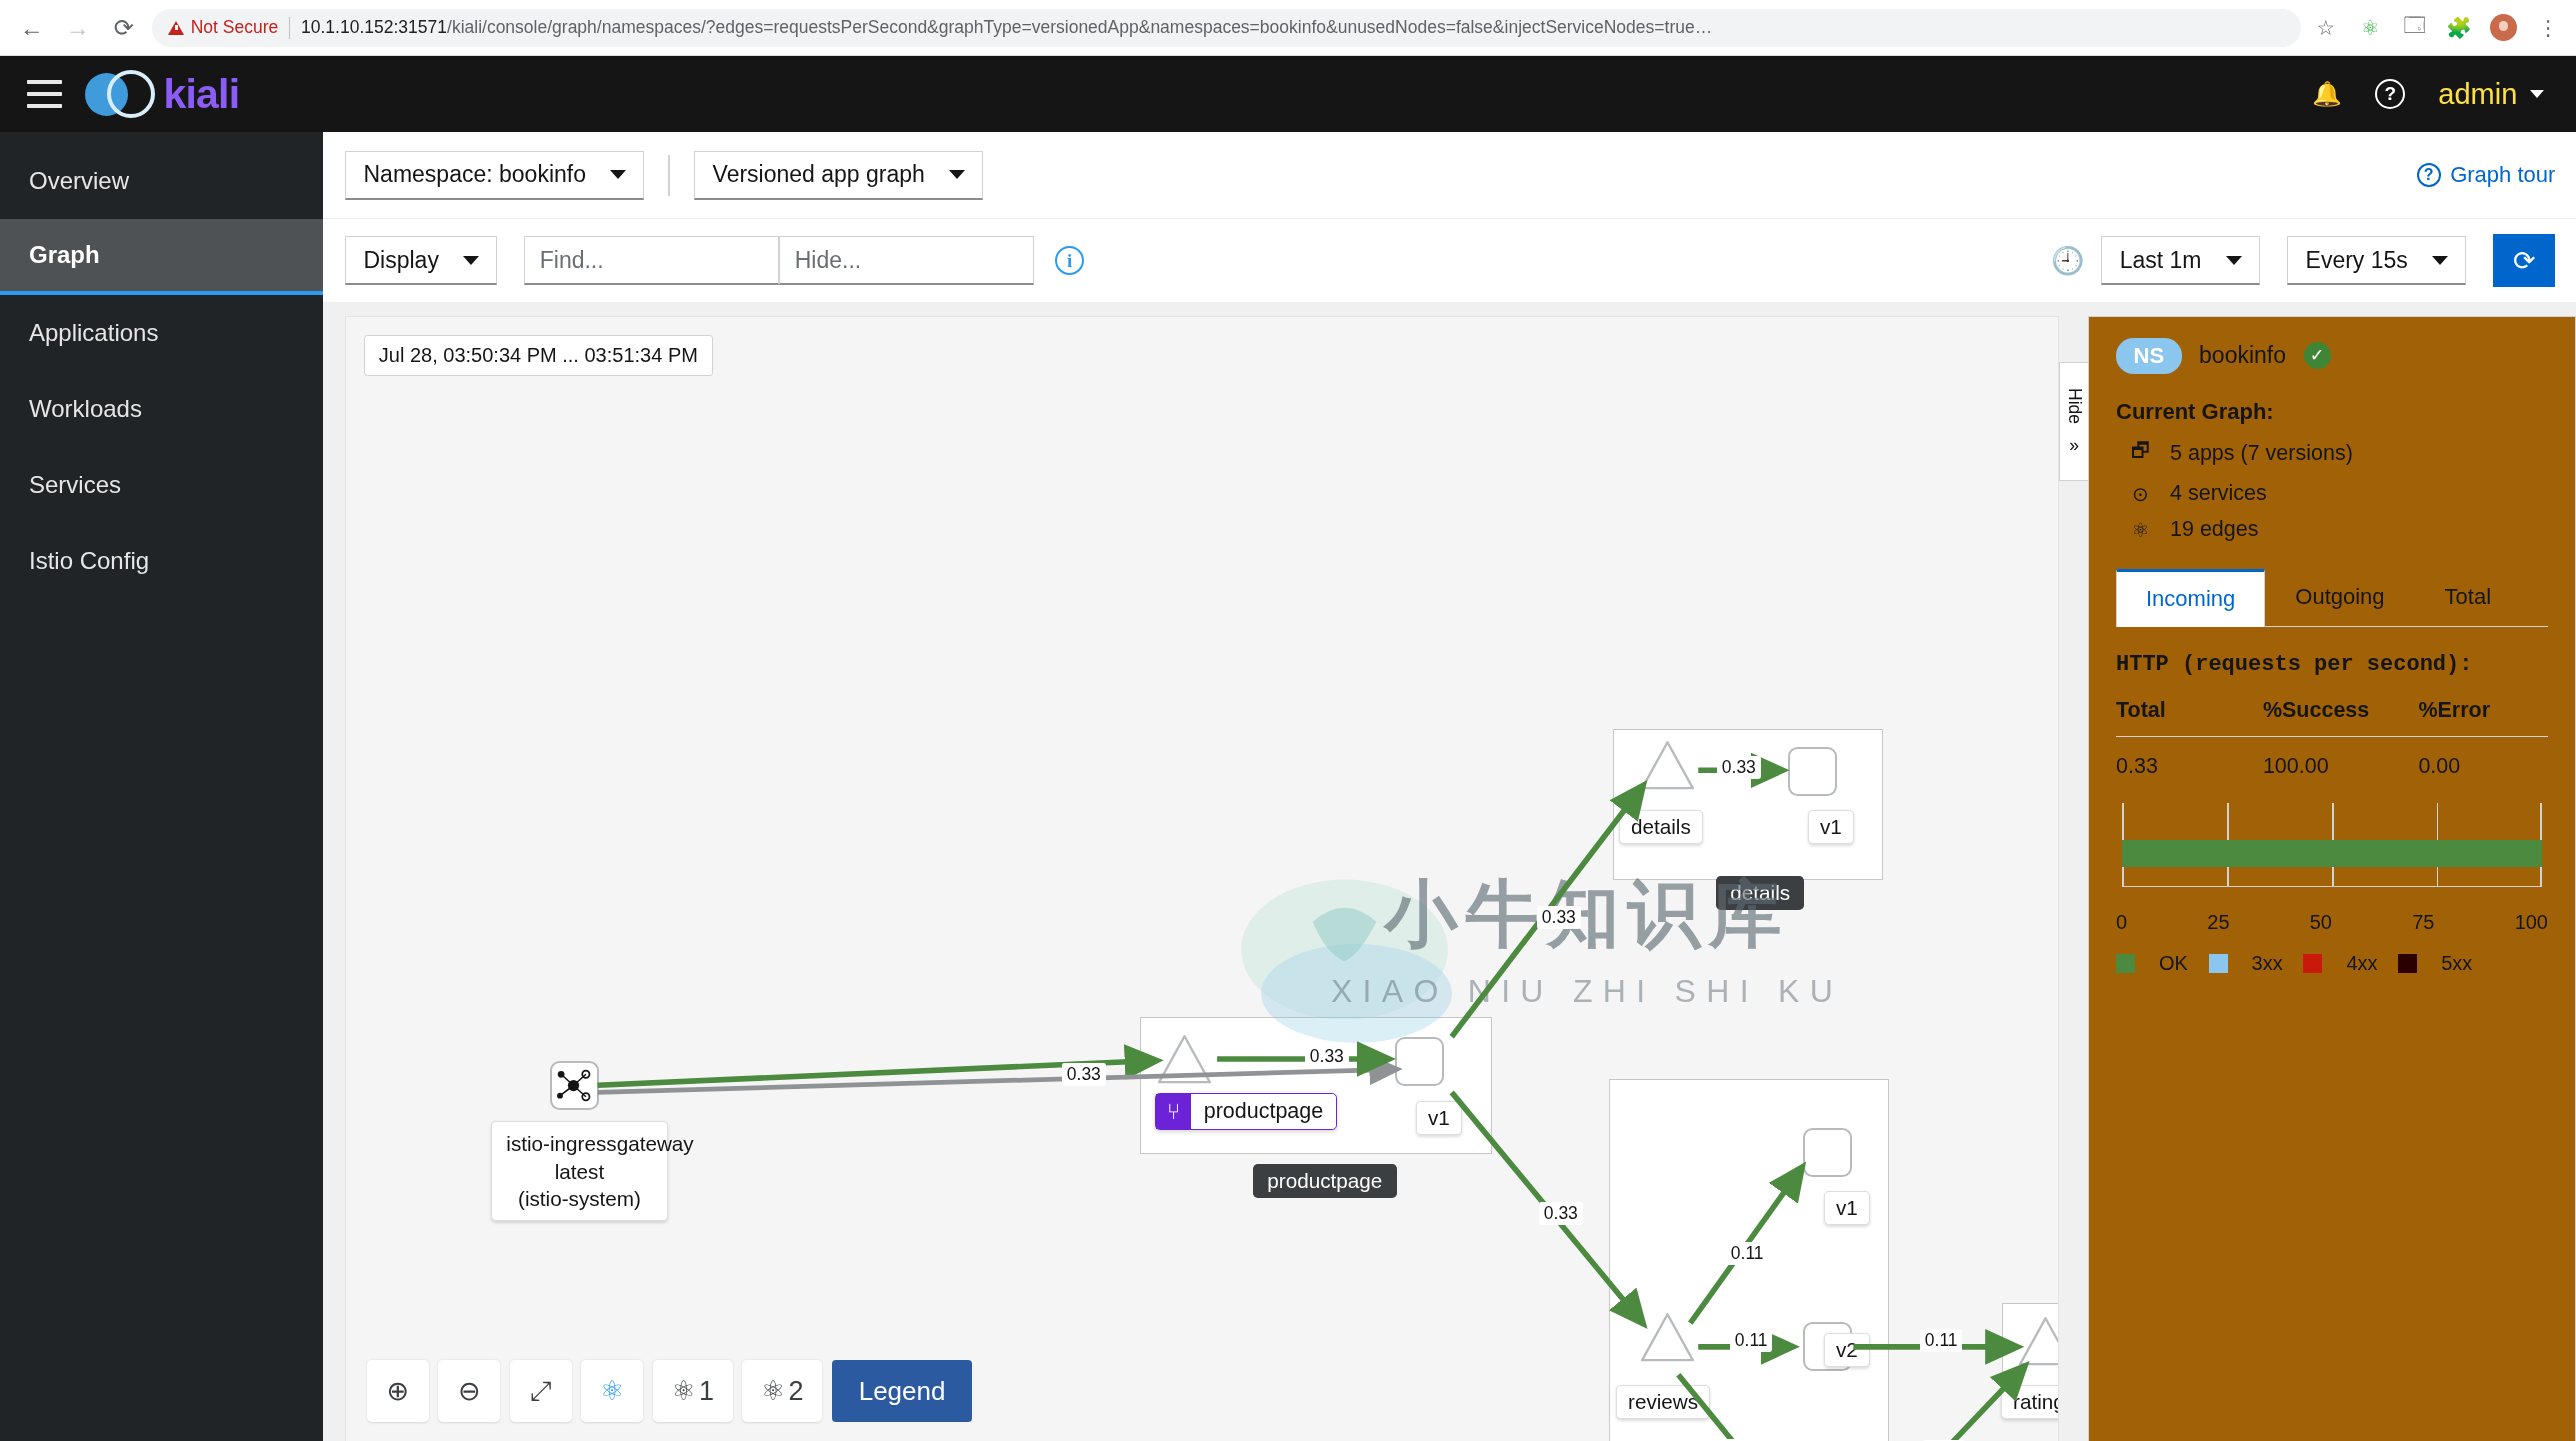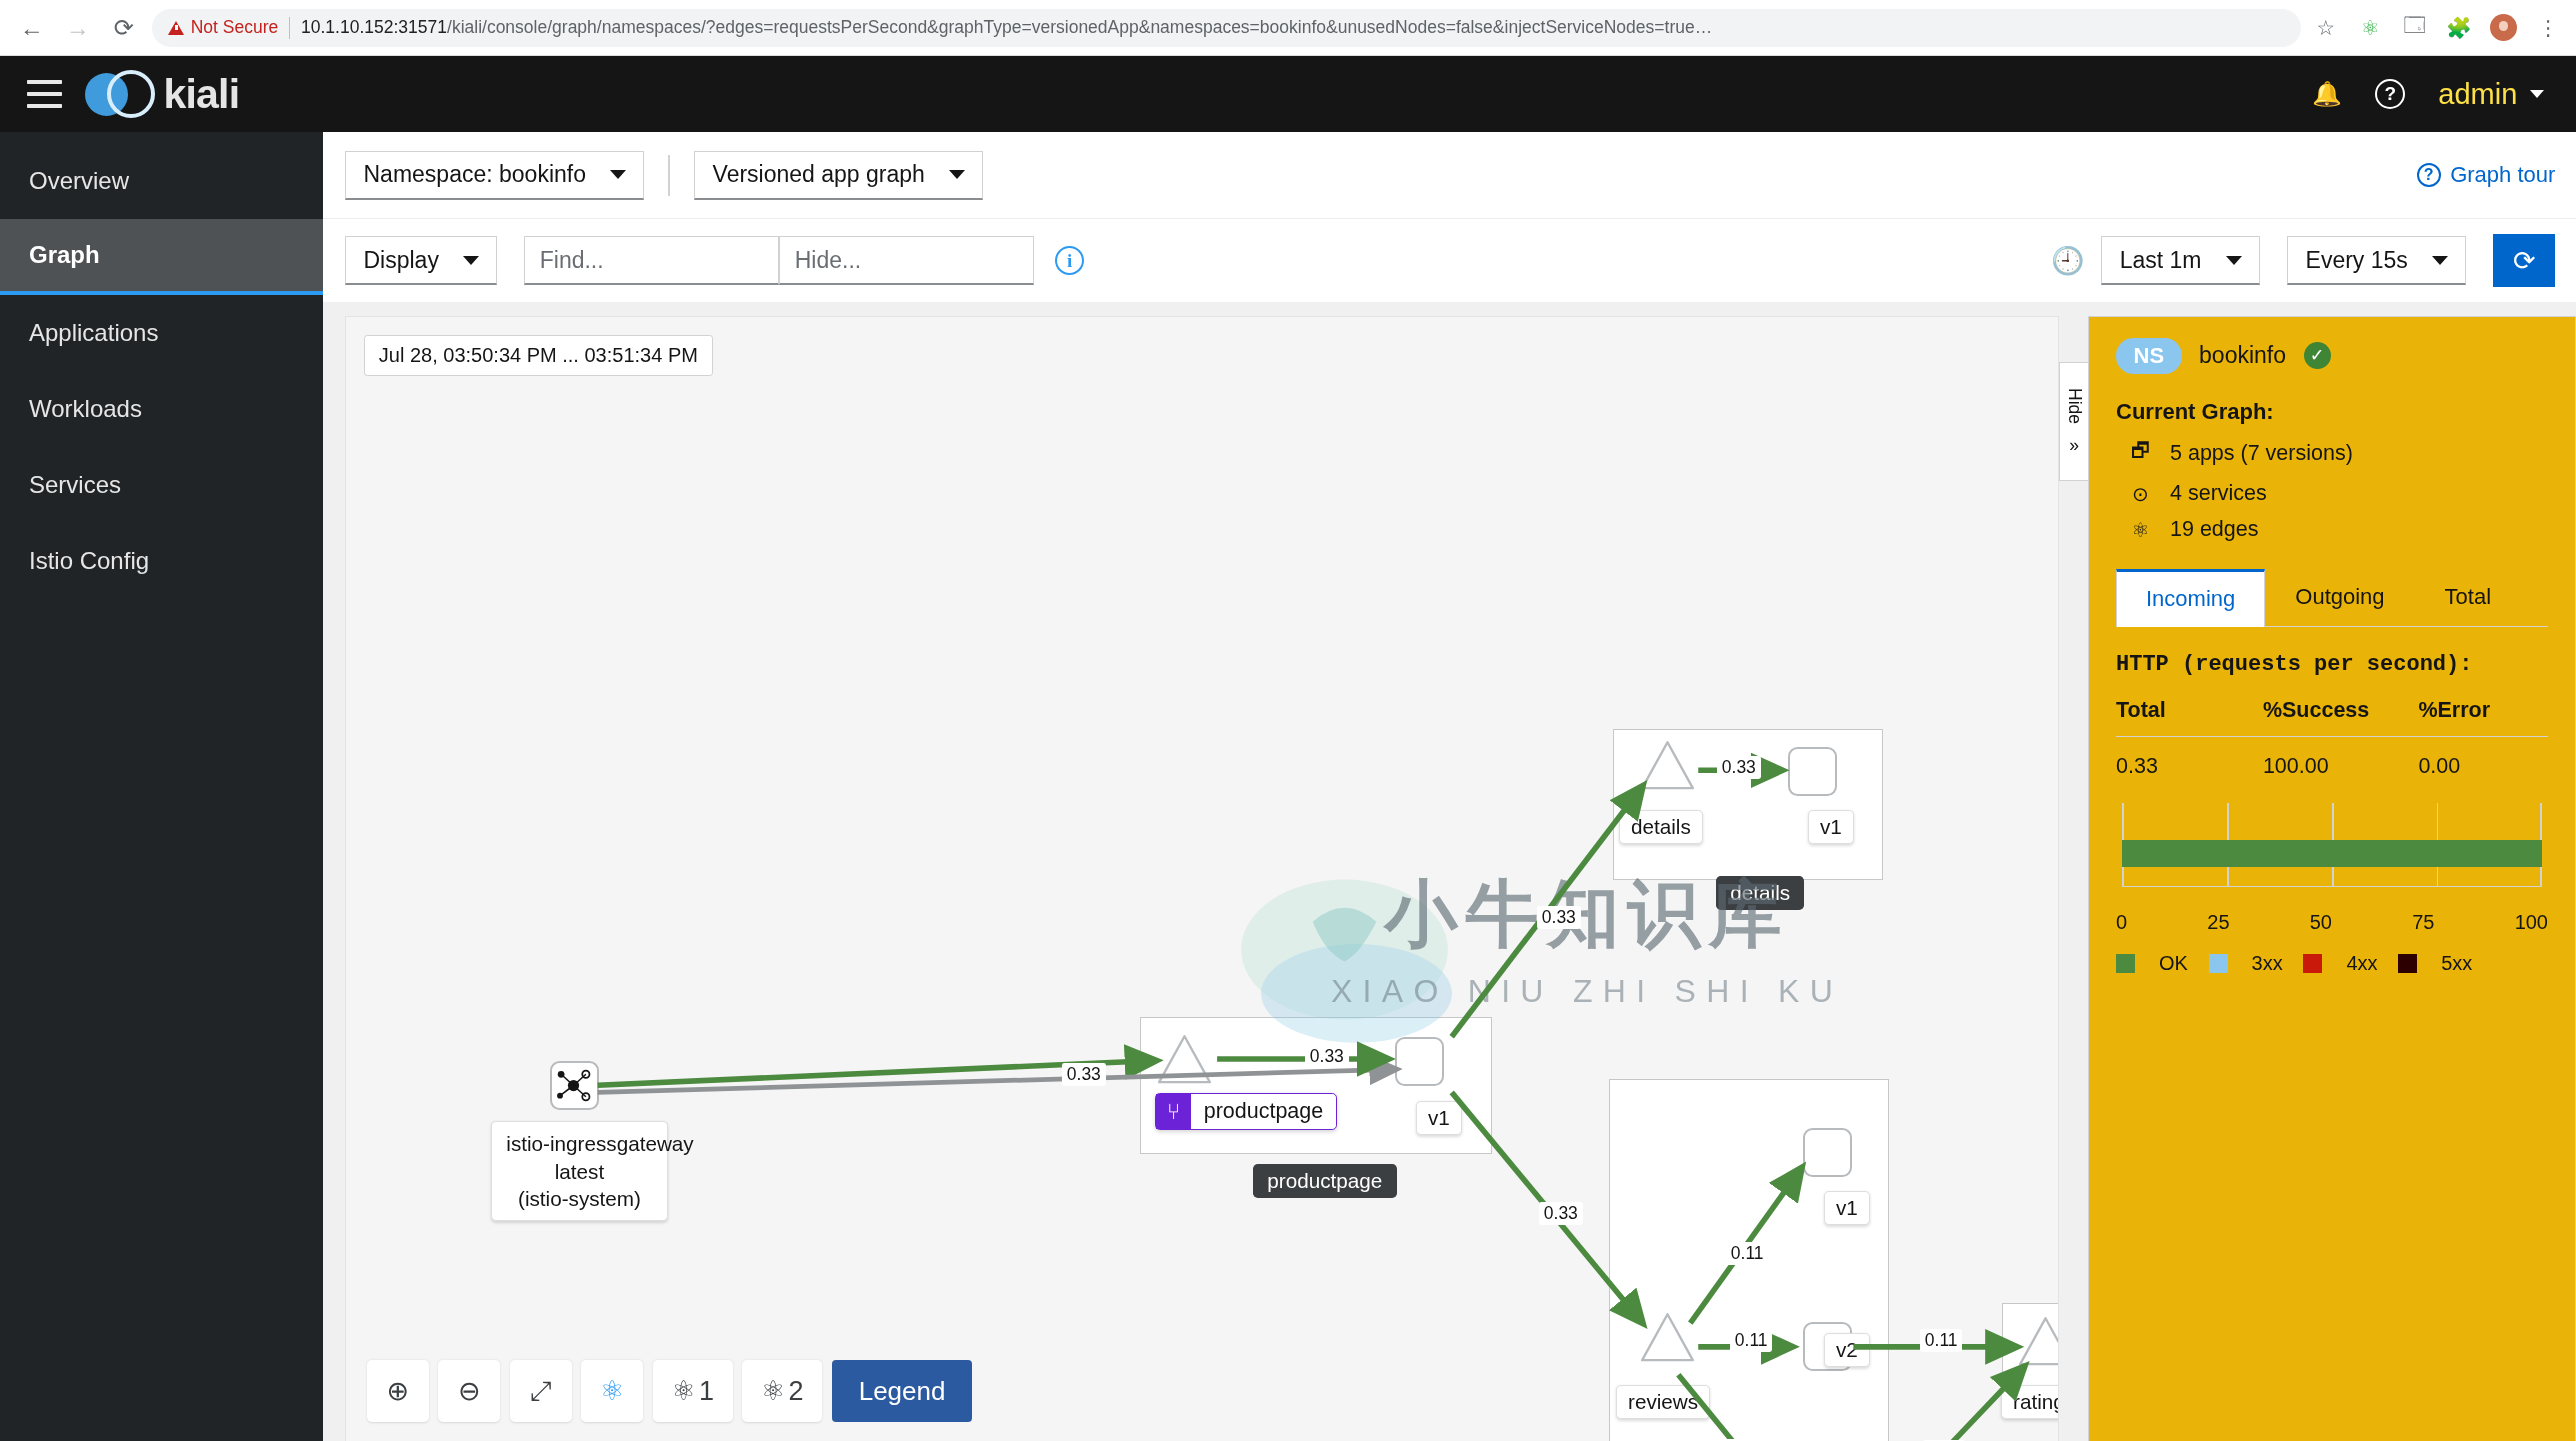--- a/index.html
+++ b/index.html
@@ -35,21 +35,21 @@
   .masthead { height:76px; background:#151515; display:flex; align-items:center;
               padding:0 32px 0 22px; }
   .hamburger { width:45px; display:flex; flex-direction:column; gap:7.2px; padding:8px 4.8px;}
   .hamburger span { height:4.8px; background:#e8e8e8; border-radius:0.8px; display:block; }
   .brand { display:flex; align-items:center; gap:11px; margin-left:17.5px; }
   .logo-mark { position:relative; width:68px; height:49px; }
   .logo-mark .c1 { position:absolute; left:0; top:3.2px; width:43px; height:43px;
                    border-radius:50%; background:#3f9bdc; }
   .logo-mark .c2 { position:absolute; left:22px; top:0; width:48px; height:48px;
                    border-radius:50%; border:4px solid #d9eefb; }
-  .brand-name { font-size:41px; color:#e5e5e5; font-weight:700; letter-spacing:-0.8px; }
+  .brand-name { font-size:41px; color:#8b5cf6; font-weight:700; letter-spacing:-0.8px; }
   .mh-right { margin-left:auto; display:flex; align-items:center; gap:33px; }
   .mh-ico { color:#fff; font-size:24px; }
   .user { color:#fde047; font-size:29px; display:flex; align-items:center; gap:12.7px; }
   .caret-d { width:0;height:0;border-left:7.2px solid transparent;border-right:7.2px solid transparent;
              border-top:8px solid #fff; }
 
   
   .shell { display:flex; height:calc(1442px - 56px - 76px); }
   .sidebar { width:323px; background:#212427; flex:none; padding-top:11px; }
   .nav-item { height:76px; display:flex; align-items:center; padding-left:29px;
@@ -130,21 +130,21 @@
   .gbtn.wide { width:80px; gap:3.2px; }
   .legend-btn { height:62px; padding:0 27px; background:#2c5aa0; color:#fff; font-size:26px;
                 border-radius:4px; display:flex; align-items:center; }
 
   
   .hide-tab { width:29px; background:#fff; border:0.8px solid #d2d2d2; border-right:none;
               display:flex; flex-direction:column; align-items:center; justify-content:center;
               gap:11px; margin:46px 0 auto 0; height:119px; align-self:flex-start; }
   .hide-tab .t { writing-mode:vertical-rl; font-size:17.5px; color:#151515; }
   .hide-tab .a { font-size:17.5px; color:#151515; }
-  .panel { width:488px; background:#eab308; border:0.8px solid #d2d2d2; margin-left:0;
+  .panel { width:488px; background:#a16207; border:0.8px solid #d2d2d2; margin-left:0;
            padding:20.7px 27px; flex:none; }
   .ns-row { display:flex; align-items:center; gap:17.5px; }
   .ns-badge { background:#8bc6ef; color:#fff; border-radius:17.5px; padding:4.8px 17.5px;
               font-size:22px; font-weight:700; }
   .ns-name { font-size:23px; color:#151515; }
   .ok-dot { width:27px;height:27px;border-radius:50%;background:#3e8635;color:#fff;font-size:17.5px;
             display:flex;align-items:center;justify-content:center; }
   .cg-title { font-size:22px; font-weight:700; color:#151515; margin-top:25.5px; }
   .cg-row { display:flex; align-items:center; gap:16px; margin-top:11px; padding-left:11px;
             font-size:21.5px; color:#151515; }

